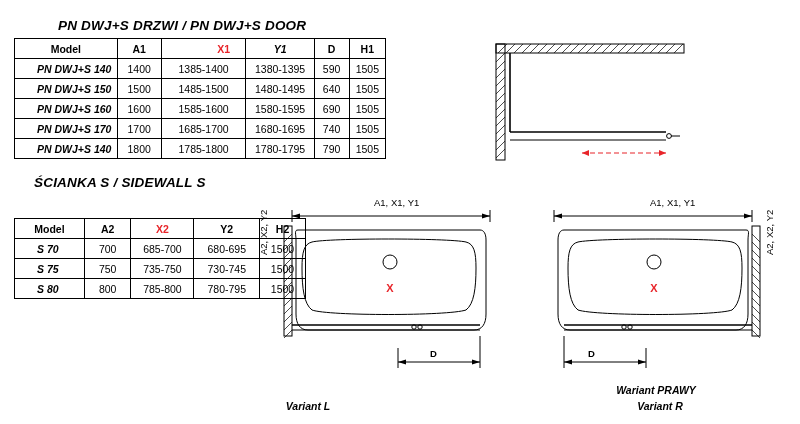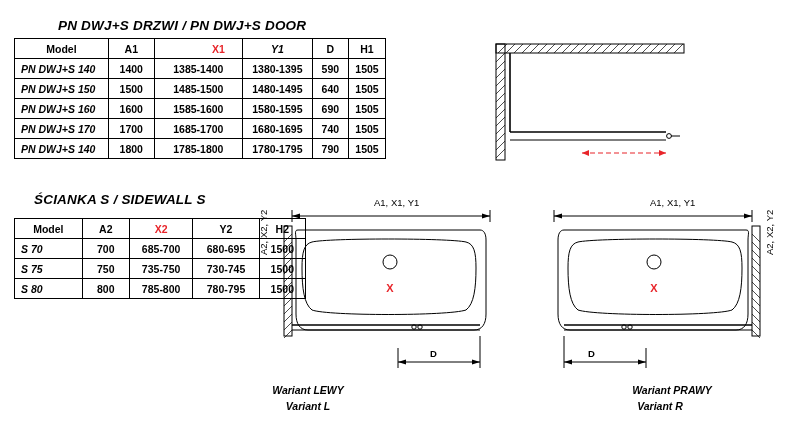--- a/index.html
+++ b/index.html
@@ -20,25 +20,25 @@
   table.spec{
     border-collapse:collapse;
     font-size:10.5px;
   }
   table.spec th, table.spec td{
     border:1px solid #000;
     padding:0 4px;
     height:19px;
     text-align:center;
     white-space:nowrap;
-    font-weight:bold;
+    font-weight:normal;
   }
   table.spec th{font-weight:bold;font-size:10.5px;text-align:center;}
   table.spec td.model{
-    font-weight:bold;font-style:italic;text-align:left;padding-left:6px;
+    font-weight:bold;font-style:italic;text-align:left;padding-left:22px;
   }
   .redhdr{color:#e8252a;font-weight:bold;}
 
   
   #door-table{width:372px;}
   #door-table .c0{width:96px;}
   #door-table .c1{width:54px;}
   #door-table .c2{width:74px;padding-left:44px;}
   #door-table .c3{width:74px;font-style:italic;}
   #door-table .c4{width:40px;}
@@ -111,21 +111,21 @@
         <td class="model">PN DWJ+S 140</td>
         <td>1800</td>
         <td>1785-1800</td>
         <td>1780-1795</td>
         <td>790</td>
         <td>1505</td>
       </tr>
     </tbody>
   </table>
 
-  <div class="pos tbl-title" style="left:34px;top:192px;">ŚCIANKA S / SIDEWALL S</div>
+  <div class="pos tbl-title" style="left:34px;top:175px;">ŚCIANKA S / SIDEWALL S</div>
 
   <table class="spec pos" id="side-table" style="left:14px;top:218px;">
     <thead>
       <tr>
         <th class="c0">Model</th>
         <th class="c1">A2</th>
         <th class="c2 redhdr">X2</th>
         <th class="c3">Y2</th>
         <th class="c4">H2</th>
       </tr>
@@ -276,21 +276,20 @@
         <line x1="212" y1="140" x2="212" y2="172"></line>
         <line x1="130" y1="166" x2="212" y2="166"></line>
         <polygon points="130,166 138,163.5 138,168.5" fill="#000" stroke="none"></polygon>
         <polygon points="212,166 204,163.5 204,168.5" fill="#000" stroke="none"></polygon>
       </g>
     </svg>
   </div>
   <div class="dimtxt" style="left:374px;top:197px;">A1, X1, Y1</div>
   <div class="dimtxt" style="left:258px;top:255px;transform:rotate(-90deg);transform-origin:left top;white-space:nowrap;">A2, X2, Y2</div>
   <div class="dimtxt" style="left:430px;top:348px;font-weight:bold;">D</div>
-  <div class="caption" style="left:228px;top:384px;">Wariant LEWY</div>
   <div class="caption" style="left:228px;top:400px;">Variant L</div>
 
   <div class="pos" style="left:546px;top:196px;width:230px;height:210px;">
     <svg width="230" height="210" viewBox="0 0 230 210">
       <g transform="translate(230,0) scale(-1,1)">
 
         <g stroke="#000" stroke-width="1">
           <line x1="24" y1="20" x2="222" y2="20"></line>
           <line x1="24" y1="14" x2="24" y2="26"></line>
           <line x1="222" y1="14" x2="222" y2="26"></line>
@@ -336,16 +335,16 @@
           <polygon points="212,166 204,163.5 204,168.5" fill="#000" stroke="none"></polygon>
         </g>
       </g>
 
       <text x="108" y="96" font-family="Liberation Sans, sans-serif" font-size="11" fill="#e8252a" text-anchor="middle" font-weight="bold">X</text>
     </svg>
   </div>
   <div class="dimtxt" style="left:650px;top:197px;">A1, X1, Y1</div>
   <div class="dimtxt" style="left:764px;top:255px;transform:rotate(-90deg);transform-origin:left top;white-space:nowrap;">A2, X2, Y2</div>
   <div class="dimtxt" style="left:588px;top:348px;font-weight:bold;">D</div>
-  <div class="caption" style="left:592px;top:384px;">Wariant PRAWY</div>
+  <div class="caption" style="left:576px;top:384px;">Wariant PRAWY</div>
   <div class="caption" style="left:580px;top:400px;">Variant R</div>
 
 </div>
 
 </body></html>

